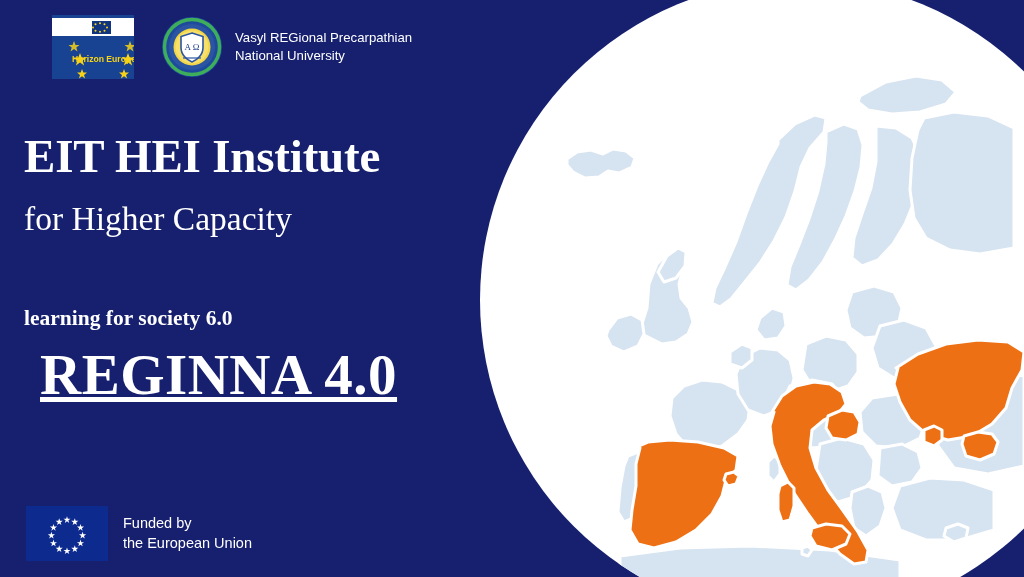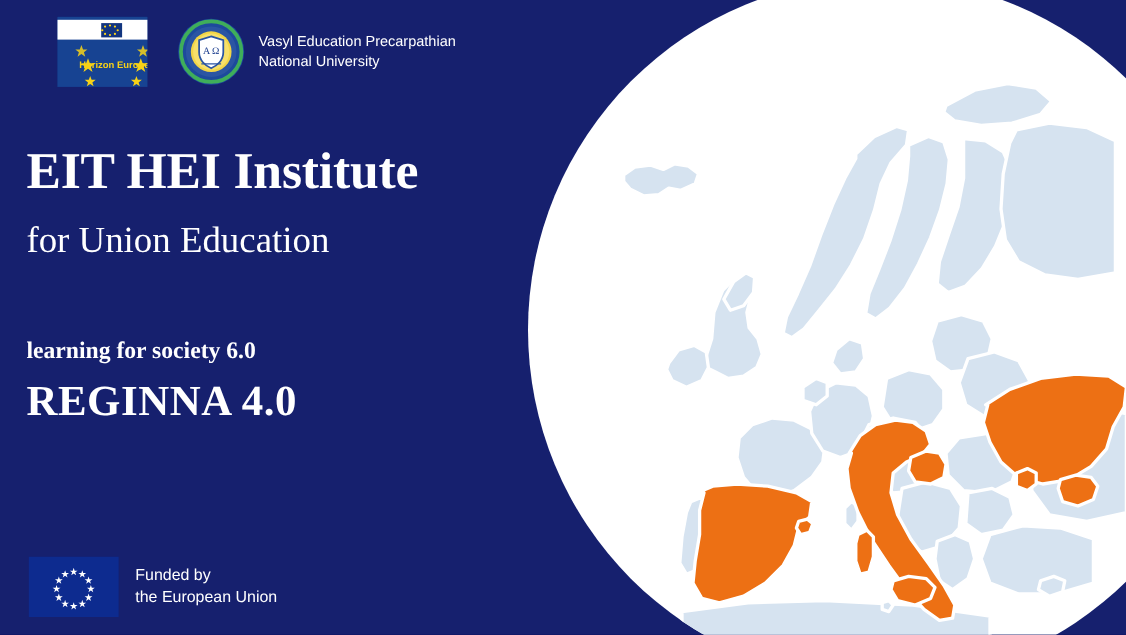--- a/index.html
+++ b/index.html
@@ -115,24 +115,25 @@
     font-size: 21.5px;
     line-height: 1.42;
     margin: 62px 0 0 0;
   }
   .project-tagline span { display: block; }
 
   .project-acronym {
     font-family: "Liberation Serif", serif;
     font-weight: bold;
     color: #ffffff;
-    font-size: 39px;
+    font-size: 57px;
     line-height: 1.05;
     letter-spacing: .5px;
-    margin: 12px 0 0 0;
+    margin: 12px 0 0 16px;
+    text-decoration: underline;
   }
 
   
   .eu-funded {
     position: absolute;
     left: 26px;
     bottom: 16px;
     display: flex;
     align-items: center;
     z-index: 6;
@@ -274,30 +275,30 @@
         <circle cx="31" cy="31" r="30" fill="#1d4a9c"></circle>
         <circle cx="31" cy="31" r="27.5" fill="none" stroke="#3fae5a" stroke-width="3.4"></circle>
         <circle cx="31" cy="31" r="23" fill="#2b55a3"></circle>
         <circle cx="31" cy="31" r="18.5" fill="#f2d547"></circle>
         <circle cx="31" cy="31" r="16.5" fill="#f7e06a"></circle>
         <path d="M31,17 l11,3.5 0,11 c0,7.5 -6,12.5 -11,14.5 c-5,-2 -11,-7 -11,-14.5 l0,-11 z" fill="#ffffff" stroke="#2b55a3" stroke-width="1.6"></path>
         <text x="31" y="33.5" fill="#1d3f8f" font-family="Liberation Serif, serif" font-size="9" text-anchor="middle">A Ω</text>
         <path d="M22,42 h18" stroke="#2b55a3" stroke-width="1.2"></path>
       </svg>
       <div class="uni-words">
-        <div>Vasyl Education Precarpathian</div>
+        <div>Vasyl REGional Precarpathian</div>
         <div>National University</div>
       </div>
     </div>
   </div>
 
   <div class="content">
     <h1 class="title-main">EIT HEI Institute</h1>
     <div class="subtitle">
-      <span>for Union Education</span>
+      <span>for Higher Capacity</span>
     </div>
 
     <div class="project-tagline">
       <span>learning for society 6.0</span>
     </div>
 
     <div class="project-acronym">REGINNA 4.0</div>
   </div>
 
   <div class="eu-funded">

